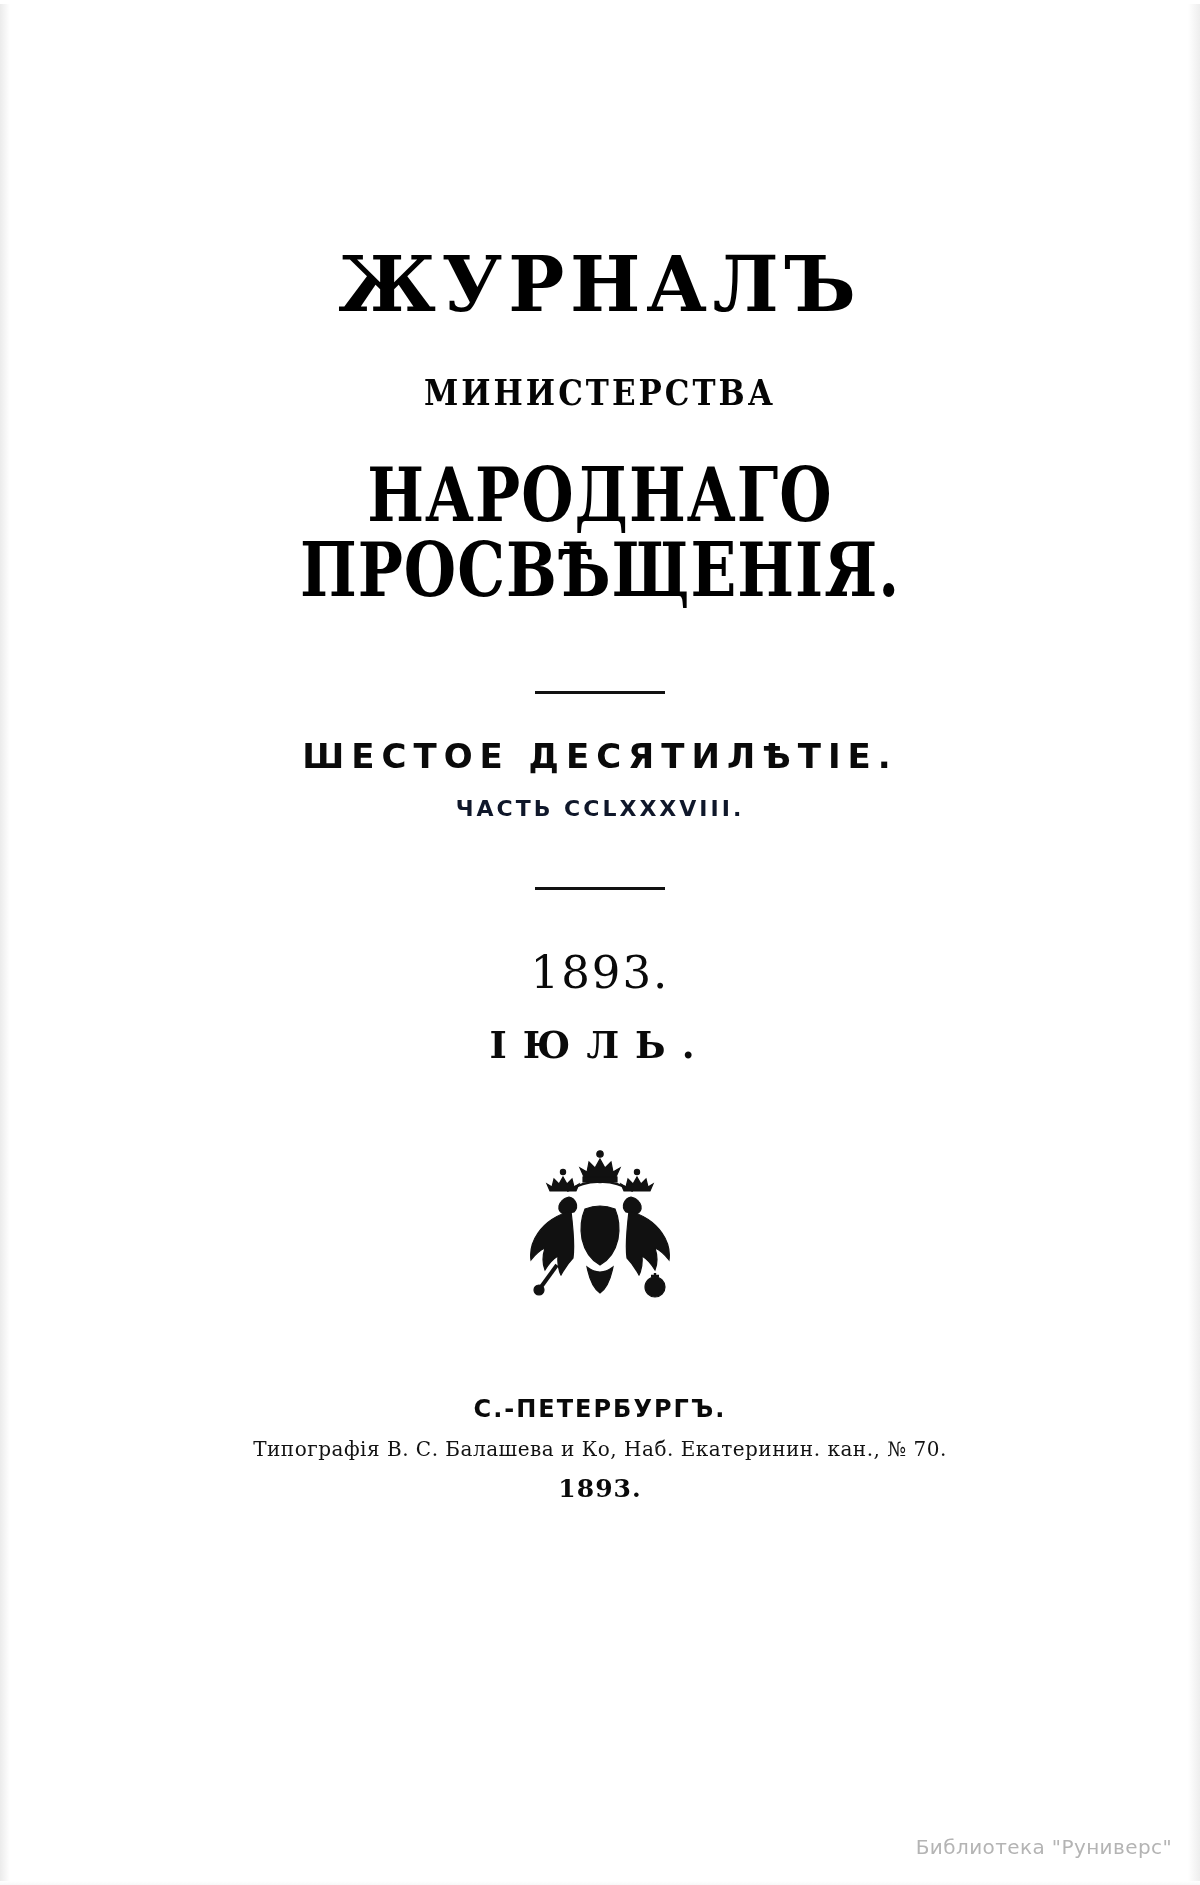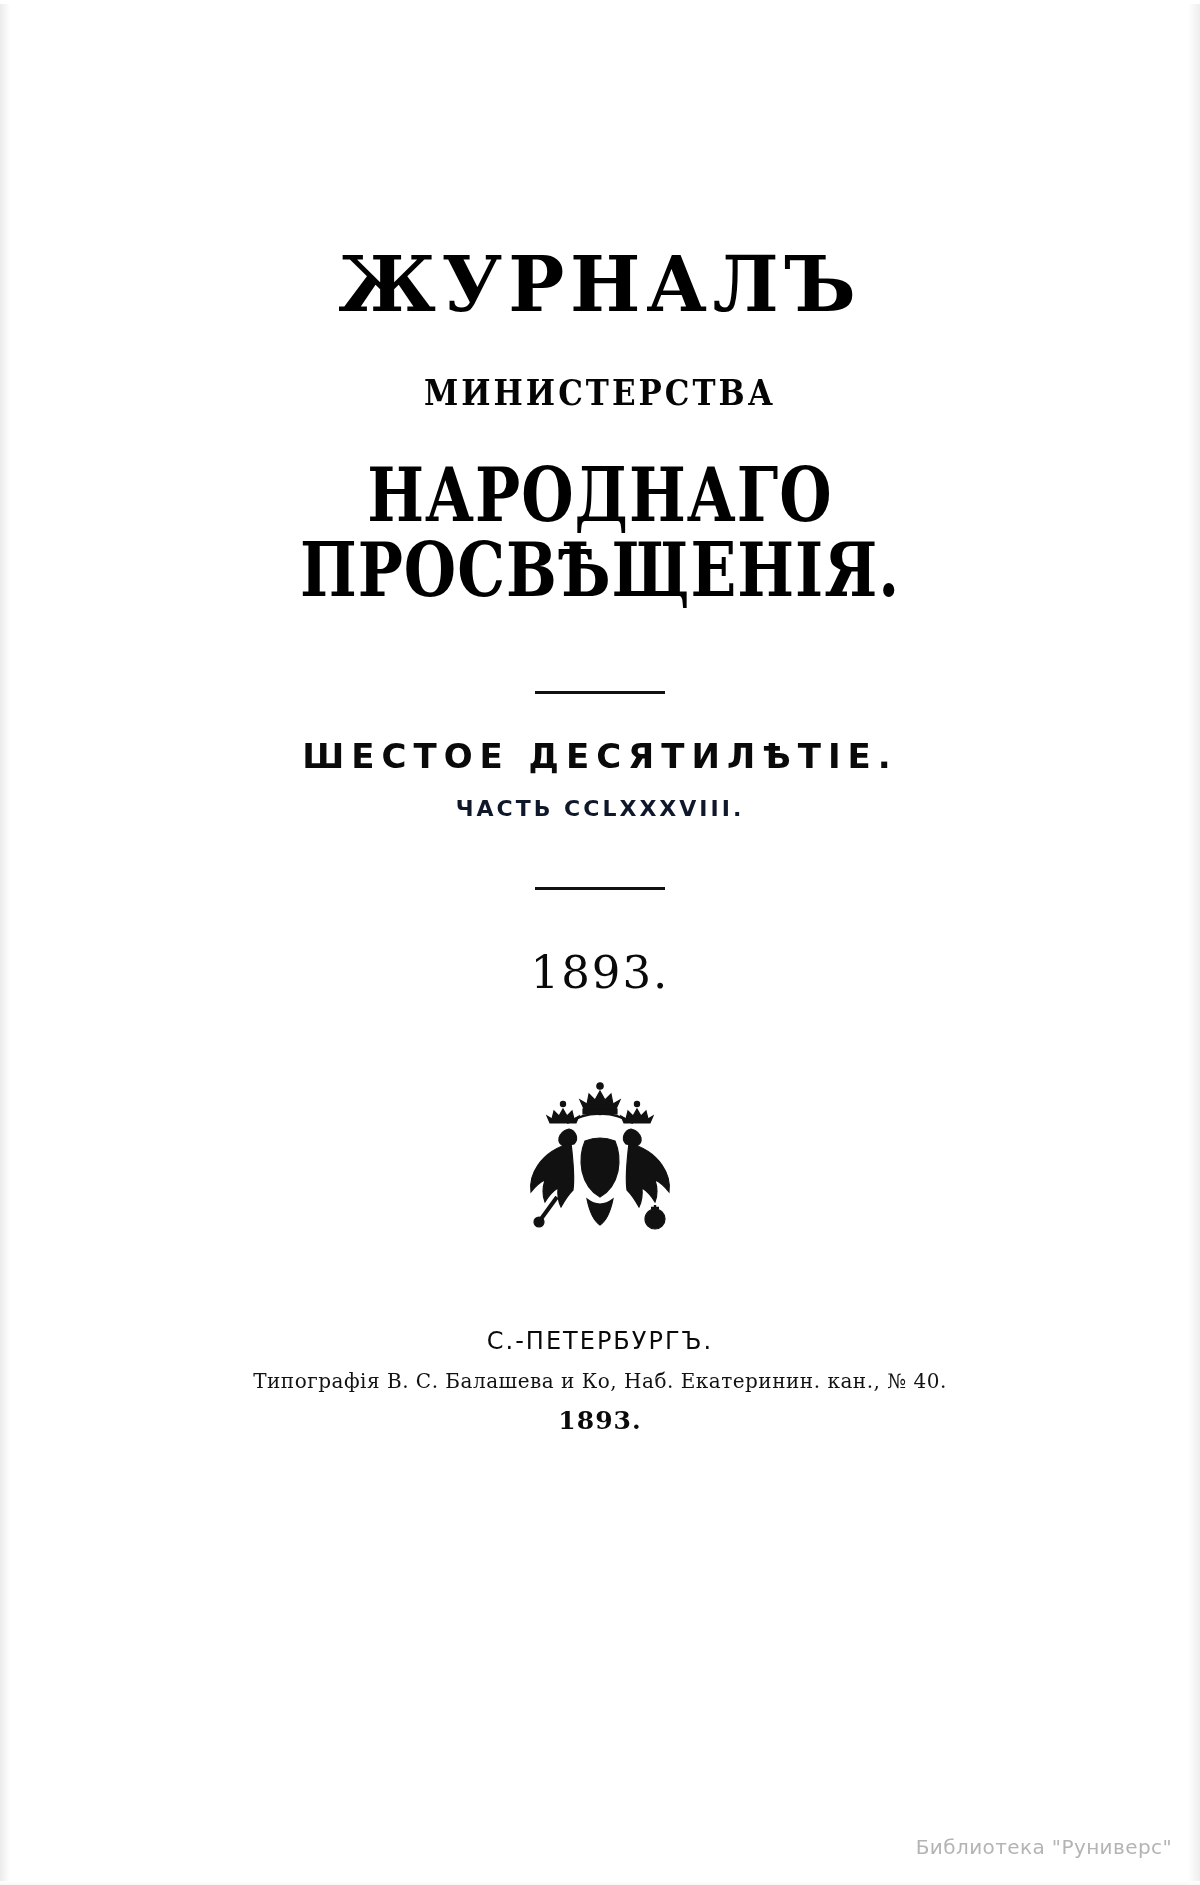--- a/index.html
+++ b/index.html
@@ -138,21 +138,21 @@
     height: 170px;
     display: flex;
     align-items: center;
     justify-content: center;
   }
   .emblem svg { display: block; }
 
   .imprint-city {
     margin-top: 78px;
     font-family: "DejaVu Sans", sans-serif;
-    font-weight: normal;
+    font-weight: bold;
     font-size: 24px;
     letter-spacing: 2px;
     color: #0a0a0a;
   }
   .imprint-printer {
     margin-top: 14px;
     font-family: "DejaVu Serif", serif;
     font-size: 20px;
     letter-spacing: 0.5px;
     color: #121212;
@@ -194,20 +194,21 @@
     <div class="title-sub2">НАРОДНАГО ПРОСВѢЩЕНІЯ.</div>
 
     <div class="rule rule-1"></div>
 
     <div class="decade">ШЕСТОЕ ДЕСЯТИЛѢТІЕ.</div>
     <div class="part">ЧАСТЬ CCLXXXVIII.</div>
 
     <div class="rule rule-2"></div>
 
     <div class="year">1893.</div>
+    <div class="month">ІЮЛЬ.</div>
 
     <div class="emblem">
       <svg width="190" height="170" viewBox="0 0 190 170" aria-hidden="true">
         <g fill="#111" stroke="#111" stroke-width="1.2">
 
           <path d="M95 12 l5 9 6-6 2 10 7-4 -4 9 h-32 l-4-9 7 4 2-10 6 6z"></path>
           <circle cx="95" cy="7" r="3.2"></circle>
           <rect x="78" y="30" width="34" height="5"></rect>
 
           <path d="M62 44 q18 -10 33 -9 q15 -1 33 9" fill="none" stroke-width="2.4"></path>
@@ -233,20 +234,20 @@
 
           <circle cx="150" cy="140" r="10"></circle>
           <path d="M150 126 v6 M146 129 h8" stroke-width="2.4"></path>
 
           <path d="M82 120 q13 10 26 0 q-4 20 -13 26 q-9 -6 -13 -26z"></path>
         </g>
       </svg>
     </div>
 
     <div class="imprint-city">С.-ПЕТЕРБУРГЪ.</div>
-    <div class="imprint-printer">Типографія В. С. Балашева и Ко, Наб. Екатеринин. кан., № 40.</div>
+    <div class="imprint-printer">Типографія В. С. Балашева и Ко, Наб. Екатеринин. кан., № 70.</div>
     <div class="imprint-year">1893.</div>
 
   </div>
 
   <div class="watermark">Библиотека "Руниверс"</div>
 
 </div>
 
 </body></html>

